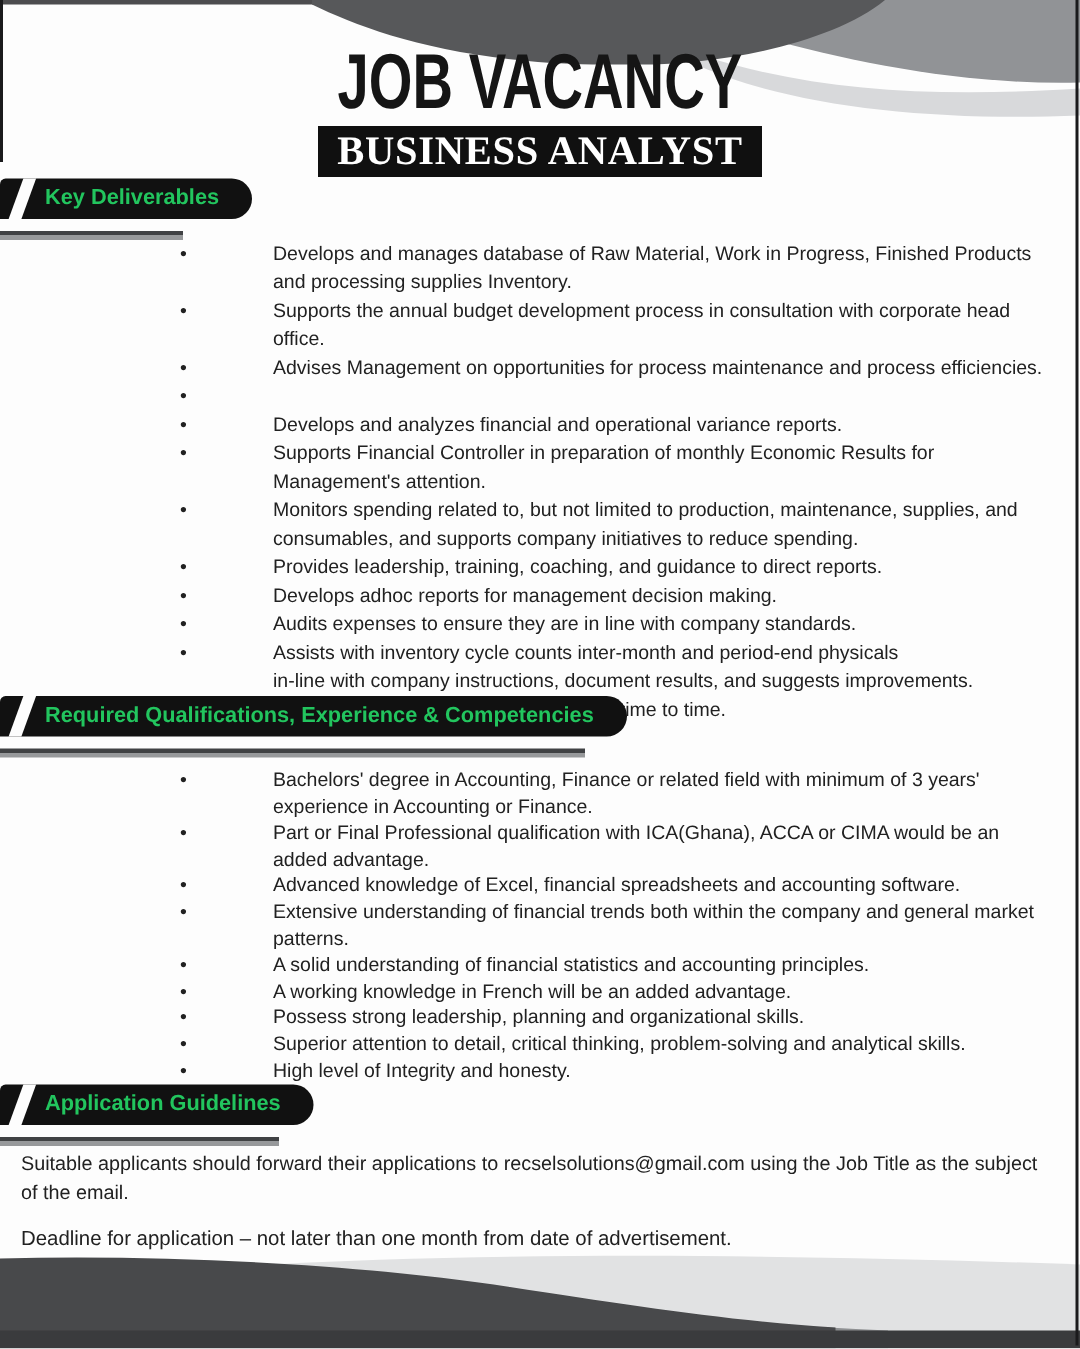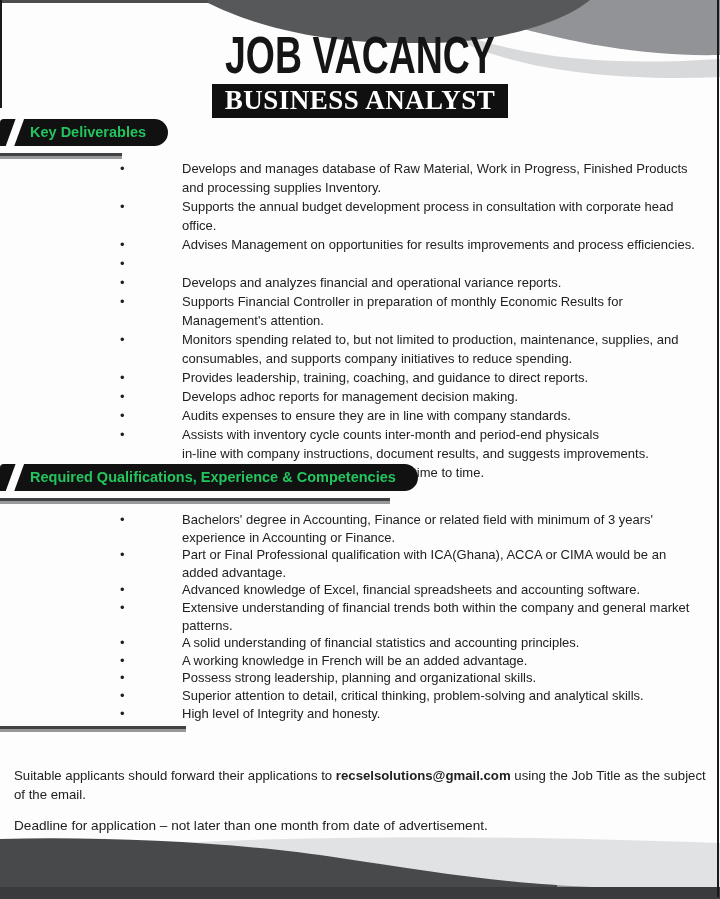--- a/index.html
+++ b/index.html
@@ -76,21 +76,21 @@
   .list-1 li{font-size:13px;line-height:19px;}
   .list-2 li{font-size:13px;line-height:17.6px;}
   .dot{flex:0 0 62px;padding-left:2px;}
   .li-text{flex:1;white-space:pre-line;}
 
   
   .app-para{
     position:absolute;left:14px;width:692px;
     font-size:13.2px;line-height:19px;z-index:2;
   }
-  .bold{font-weight:bold;}
+  .bold{font-weight:normal;}
   .deadline{
     position:absolute;left:14px;width:692px;
     font-size:13.6px;line-height:19px;font-weight:normal;z-index:2;
   }
 </style>
 </head>
 <body>
 
 <div class="page">
 
@@ -130,21 +130,21 @@
     <li>
         <span class="dot">•</span>
         <span class="li-text">Develops and manages database of Raw Material, Work in Progress, Finished Products and processing supplies Inventory.</span>
       </li>
     <li>
         <span class="dot">•</span>
         <span class="li-text">Supports the annual budget development process in consultation with corporate head office.</span>
       </li>
     <li>
         <span class="dot">•</span>
-        <span class="li-text">Advises Management on opportunities for results improvements and process efficiencies.</span>
+        <span class="li-text">Advises Management on opportunities for process maintenance and process efficiencies.</span>
       </li>
     <li>
         <span class="dot">•</span>
       </li>
     <li>
         <span class="dot">•</span>
         <span class="li-text">Develops and analyzes financial and operational variance reports.</span>
       </li>
     <li>
         <span class="dot">•</span>
@@ -218,20 +218,24 @@
         <span class="dot">•</span>
         <span class="li-text">Superior attention to detail, critical thinking, problem-solving and analytical skills.</span>
       </li>
     <li>
         <span class="dot">•</span>
         <span class="li-text">High level of Integrity and honesty.</span>
       </li>
   </ul>
 
   <div class="banner banner-b3" style="top:723px;">
+    <div class="banner-bar">
+      <span class="slash"></span>
+      <span>Application Guidelines</span>
+    </div>
     <div class="banner-underline"></div>
   </div>
 
   <p class="app-para" style="top:766px;margin:0;"><span>Suitable applicants should forward their applications to </span><span class="bold">recselsolutions@gmail.com</span><span> using the Job Title as the subject of the email.</span></p>
 
   <p class="deadline" style="top:816px;margin:0;">Deadline for application – not later than one month from date of advertisement.</p>
 
 </div>
 
 </body></html>

